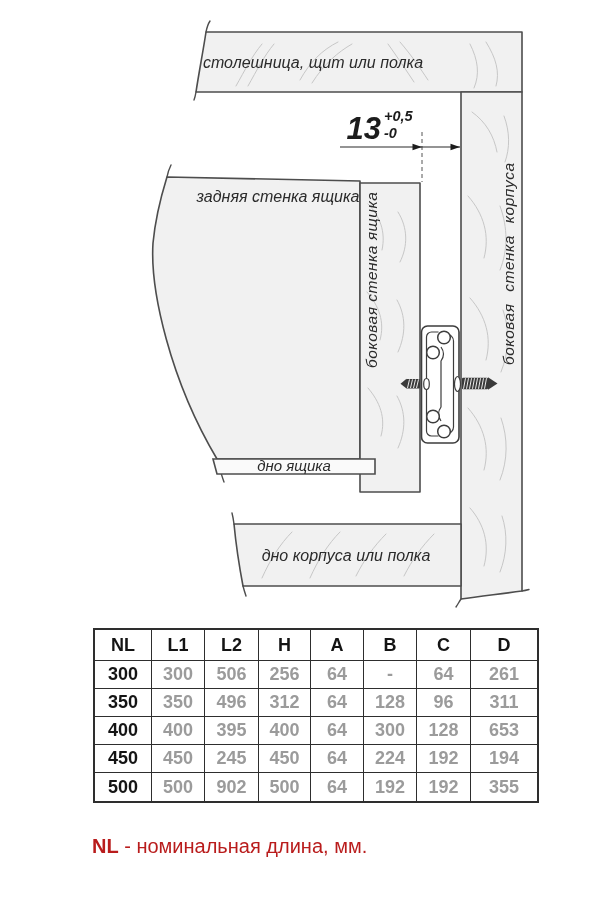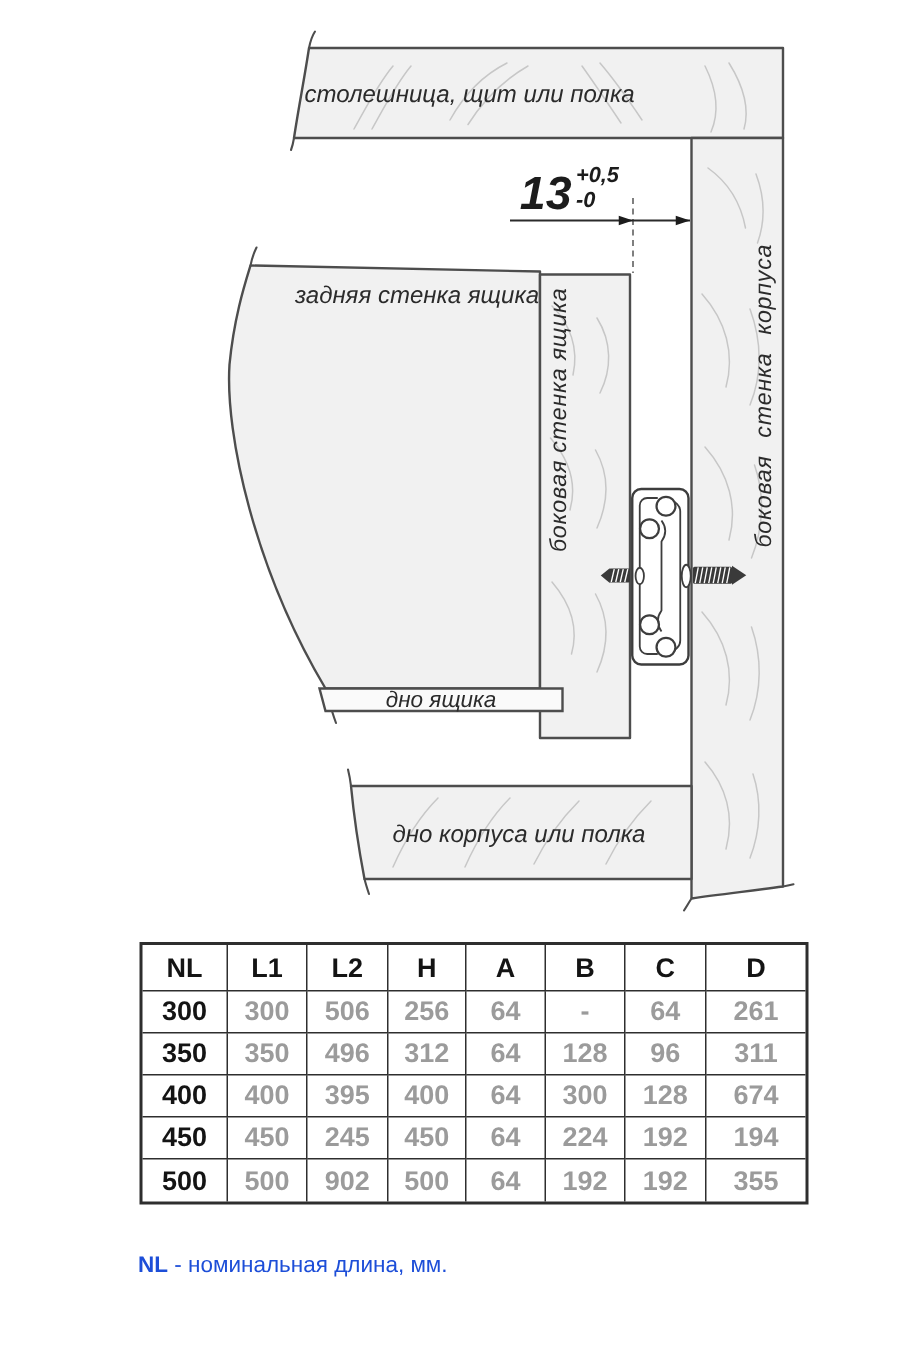--- a/index.html
+++ b/index.html
@@ -32,21 +32,21 @@
     display:flex; align-items:center; justify-content:center;
     height:28px; font-size:18px; font-weight:bold; color:#9b9b9b;
   }
   .trow .tcell:last-child { border-right:none; }
   .trow:last-child .tcell { border-bottom:none; }
   .trow.head .tcell { height:31px; color:#141414; }
   .tcell.nl { color:#141414; }
 
   .caption {
     position:absolute; left:92px; top:835px;
-    font-size:15px; color:#1d4ed8;
+    font-size:20px; color:#b91c1c;
   }
   .caption b { font-weight:bold; }
 </style>
 </head>
 <body>
 
 <div class="page">
 
   <svg width="600" height="618" viewBox="0 0 600 618">
 
@@ -207,21 +207,21 @@
       <div class="tcell">311</div>
     </div>
     <div class="trow">
       <div class="tcell nl">400</div>
       <div class="tcell">400</div>
       <div class="tcell">395</div>
       <div class="tcell">400</div>
       <div class="tcell">64</div>
       <div class="tcell">300</div>
       <div class="tcell">128</div>
-      <div class="tcell">674</div>
+      <div class="tcell">653</div>
     </div>
     <div class="trow">
       <div class="tcell nl">450</div>
       <div class="tcell">450</div>
       <div class="tcell">245</div>
       <div class="tcell">450</div>
       <div class="tcell">64</div>
       <div class="tcell">224</div>
       <div class="tcell">192</div>
       <div class="tcell">194</div>

